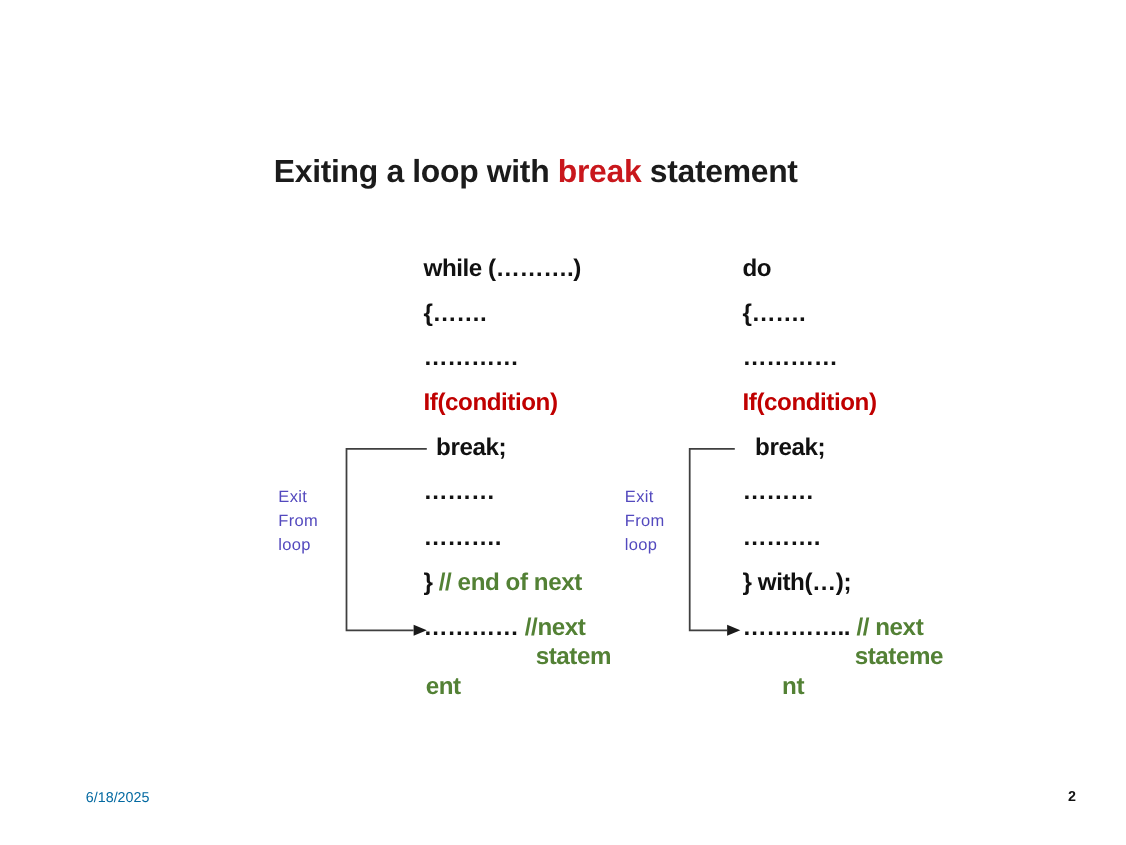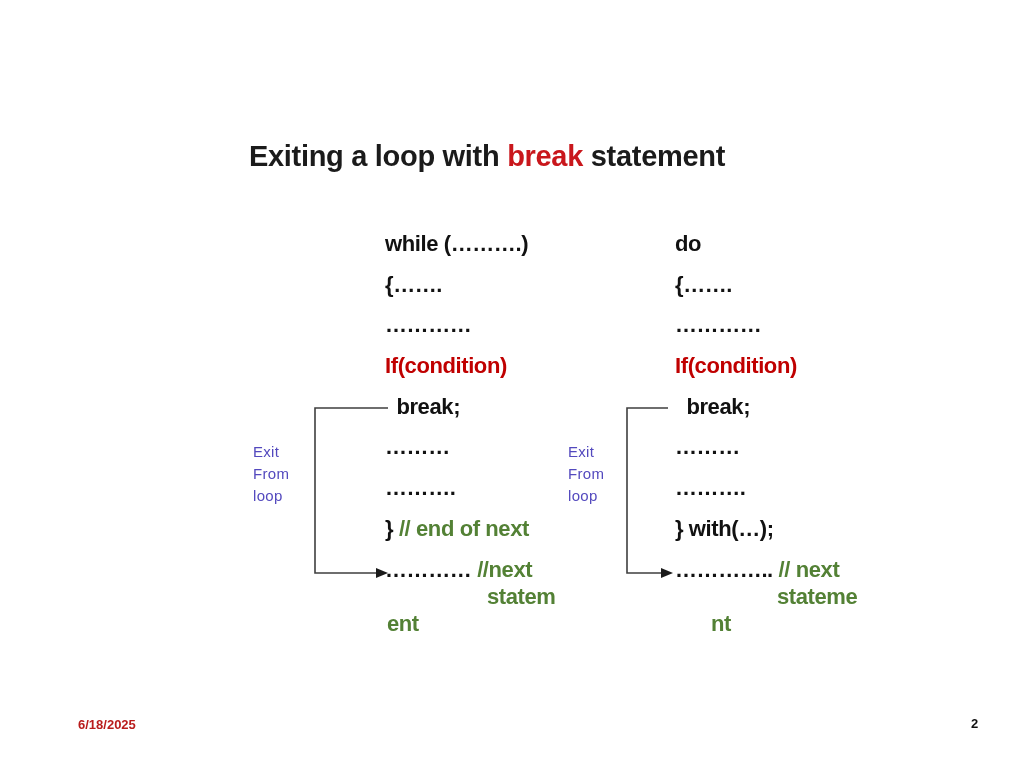--- a/index.html
+++ b/index.html
@@ -32,21 +32,21 @@
     font-size:15px;line-height:22px;white-space:pre-line;
     color:var(--exit-label,#5349be);letter-spacing:0.3px;
   }
   #exit-left{left:253px;top:441px;}
   #exit-right{left:568px;top:441px;}
 
   .arrow-layer{position:absolute;left:0;top:0;width:1024px;height:768px;pointer-events:none;}
 
   .footer-date{
     position:absolute;left:78px;top:717px;
-    font-size:13px;font-weight:bold;color:#b91c1c;
+    font-size:13px;font-weight:normal;color:#0369a1;
   }
   .footer-page{
     position:absolute;left:971px;top:716px;
     font-size:13px;font-weight:bold;color:#111;
   }
 </style>
 </head>
 <body>
 
 <div class="slide">

